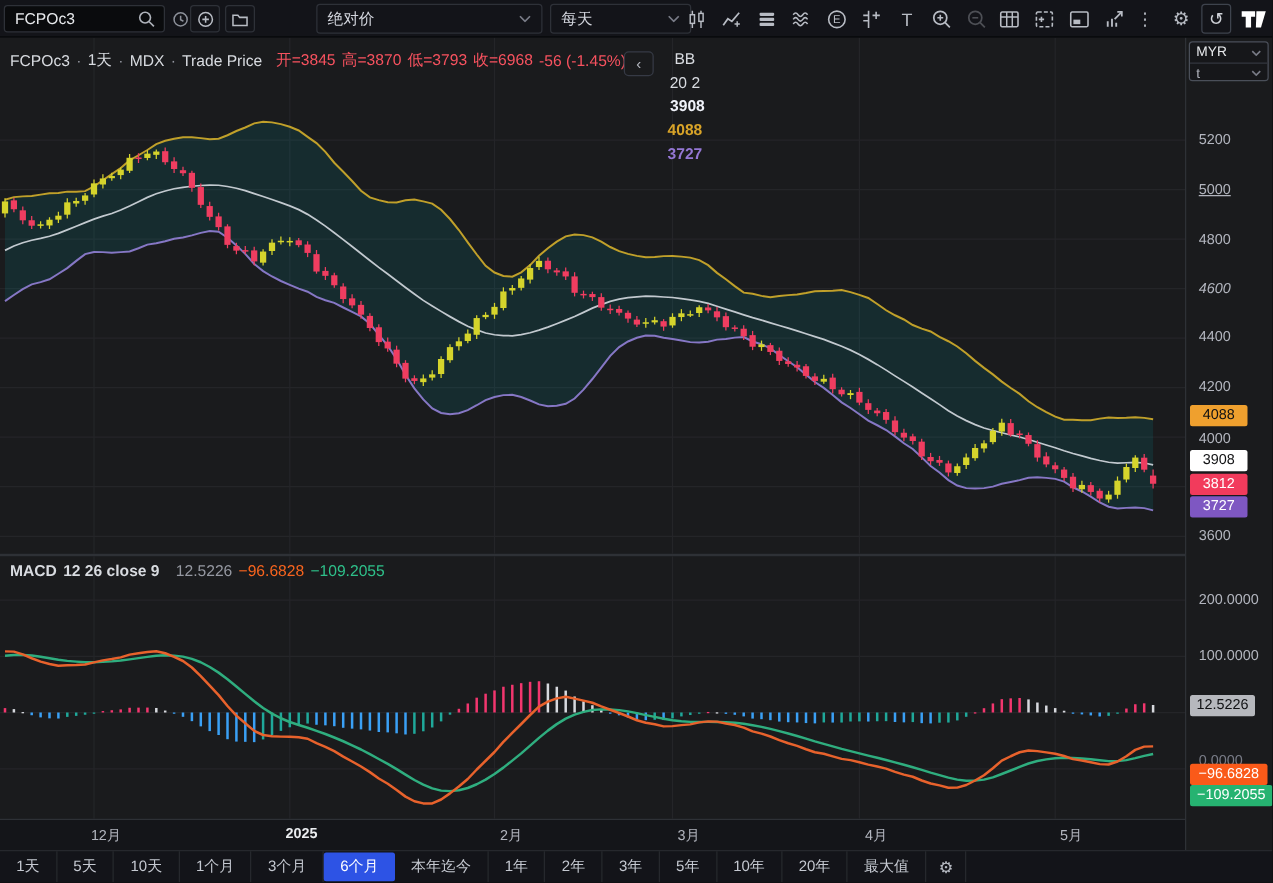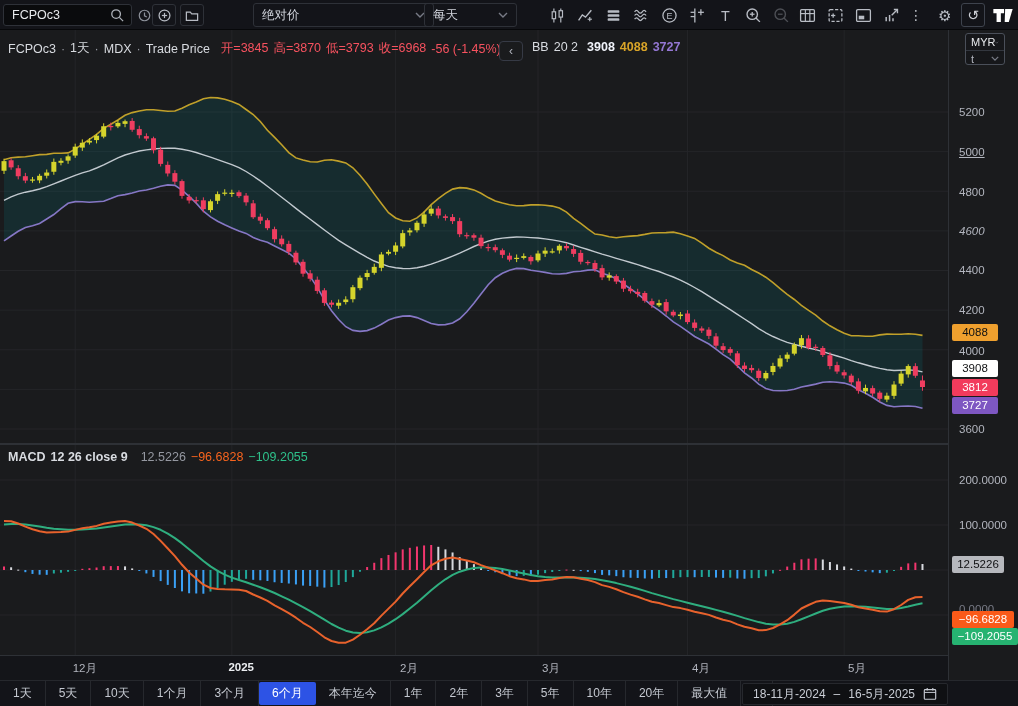--- a/index.html
+++ b/index.html
@@ -46,21 +46,21 @@
   .lg-green{color:#2ec08a;}
   .collapse-btn{position:absolute;left:499px;top:41px;width:24px;height:20px;border:1px solid #363a45;
                 border-radius:4px;display:flex;align-items:center;justify-content:center;color:#b2b5be;
                 z-index:11;cursor:pointer;font-size:12px;}
   
   .axiscol{position:absolute;left:948px;top:30px;width:70px;height:650px;background:#1a1b1d;
            border-left:1px solid #2e3136;z-index:8;cursor:ns-resize;}
   .tick{position:absolute;left:10px;height:14px;line-height:14px;font-size:11.5px;color:#b2b5be;}
   .badge{position:absolute;left:3px;width:46px;height:17px;line-height:17px;border-radius:2px;
          text-align:center;font-size:11.5px;z-index:3;}
-  .unitbox{position:absolute;left:16px;top:3px;width:40px;height:32px;border:1px solid #4a4f59;
+  .unitbox{position:absolute;left:2px;top:3px;width:64px;height:32px;border:1px solid #4a4f59;
            border-radius:3px;overflow:hidden;z-index:4;background:#16171a;}
   .unitrow{height:16px;display:flex;align-items:center;justify-content:space-between;
            padding:0 5px;font-size:11px;color:#e8eaed;cursor:pointer;}
   .unitrow+.unitrow{border-top:1px solid #33373f;color:#b2b5be;}
   
   .timeaxis{position:absolute;left:0;top:656px;width:948px;height:24px;background:#141519;z-index:7;
             cursor:ew-resize;}
   .mlabel{position:absolute;top:5px;width:44px;margin-left:-22px;text-align:right;font-size:11.5px;
           color:#b2b5be;}
   .mlabel.year{color:#eceef1;font-weight:700;}
@@ -110,21 +110,21 @@
       <svg width="16" height="15" viewBox="0 0 16 16">
           <path d="M2 4.5 h4.2 l1.5 1.8 h6.3 v7 H2 z" fill="none" stroke="#b8bcc4" stroke-width="1.3"></path>
         </svg>
     </div>
     <div class="tb-select" style="left:253px;width:181px;">
       <span>绝对价</span>
       <svg width="10" height="6" viewBox="0 0 10 6">
           <polyline points="1,1 5,5 9,1" fill="none" stroke="#787b86" stroke-width="1.4"></polyline>
         </svg>
     </div>
-    <div class="tb-select" style="left:424px;width:93px;">
+    <div class="tb-select" style="left:440px;width:113px;">
       <span>每天</span>
       <svg width="10" height="6" viewBox="0 0 10 6">
           <polyline points="1,1 5,5 9,1" fill="none" stroke="#787b86" stroke-width="1.4"></polyline>
         </svg>
     </div>
 
     <div class="iconbtn" style="left:544px;">
       <svg width="17" height="17" viewBox="0 0 16 16">
           <line x1="4.6" y1="1.5" x2="4.6" y2="14.5" stroke="#b8bcc4" stroke-width="1.1"></line>
           <rect x="3" y="4.5" width="3.2" height="6.5" fill="#131419" stroke="#b8bcc4" stroke-width="1.1"></rect>
@@ -675,21 +675,21 @@
     <span class="lg-dim">MDX</span>
     <span class="lg-gray">·</span>
     <span class="lg-dim">Trade Price</span>
     <span class="lg-red" style="margin-left:6px;">开=3845</span>
     <span class="lg-red">高=3870</span>
     <span class="lg-red">低=3793</span>
     <span class="lg-red">收=6968</span>
     <span class="lg-red">-56 (-1.45%)</span>
   </div>
   <div class="collapse-btn">‹</div>
-  <div class="legend" style="left:532px;top:40px;">
+  <div class="legend" style="left:532px;top:40px;flex-direction:column;">
     <span class="lg-dim">BB</span>
     <span class="lg-dim">20 2</span>
     <span class="lg-white" style="margin-left:4px;">3908</span>
     <span class="lg-gold">4088</span>
     <span class="lg-purple">3727</span>
   </div>
 
   <div class="legend" style="left:8px;top:450px;">
     <span class="lg-dim" style="font-weight:600;">MACD</span>
     <span class="lg-dim" style="font-weight:600;">12 26 close 9</span>
@@ -753,25 +753,14 @@
     <div class="rbtn active">6个月</div>
     <div class="rbtn">本年迄今</div>
     <div class="rbtn">1年</div>
     <div class="rbtn">2年</div>
     <div class="rbtn">3年</div>
     <div class="rbtn">5年</div>
     <div class="rbtn">10年</div>
     <div class="rbtn">20年</div>
     <div class="rbtn">最大值</div>
     <div class="gearbtn">⚙</div>
-    <div class="daterange">
-      <span>18-11月-2024</span>
-      <span>–</span>
-      <span>16-5月-2025</span>
-      <svg width="14" height="14" viewBox="0 0 16 16">
-        <rect x="1.5" y="3" width="13" height="11" rx="1" fill="none" stroke="#c8ccd4" stroke-width="1.3"></rect>
-        <line x1="4.8" y1="1.2" x2="4.8" y2="4" stroke="#c8ccd4" stroke-width="1.3"></line>
-        <line x1="11.2" y1="1.2" x2="11.2" y2="4" stroke="#c8ccd4" stroke-width="1.3"></line>
-        <line x1="1.5" y1="6.2" x2="14.5" y2="6.2" stroke="#c8ccd4" stroke-width="1.1"></line>
-      </svg>
-    </div>
   </footer>
 </div>
 
 </body></html>

